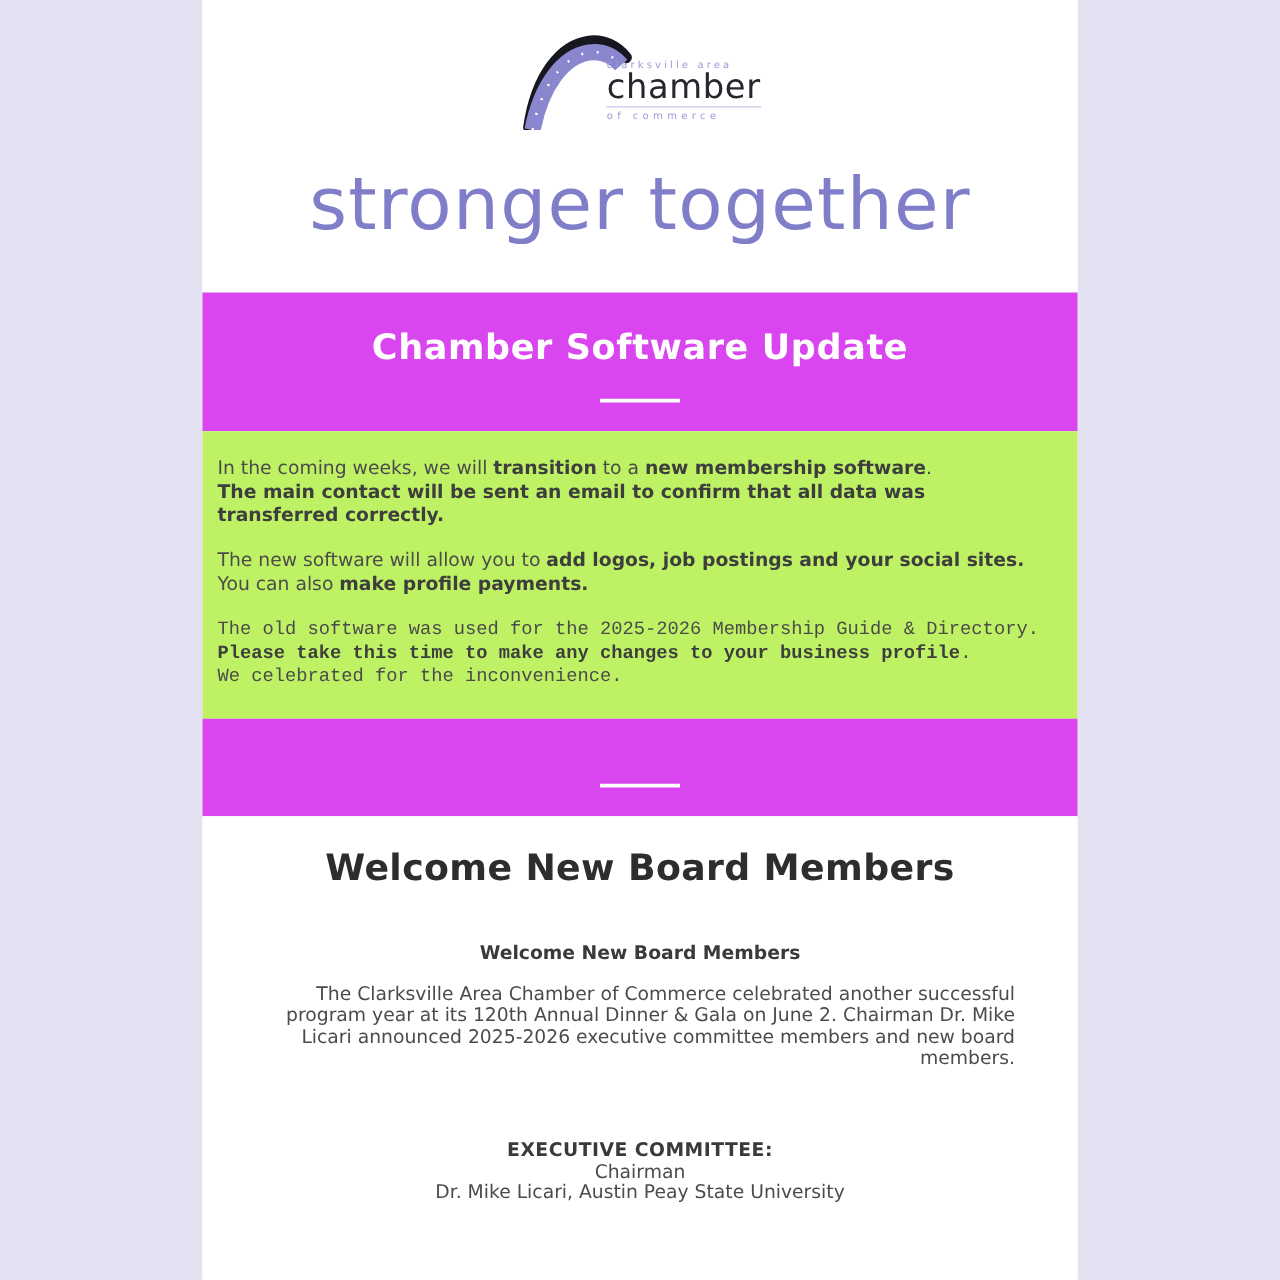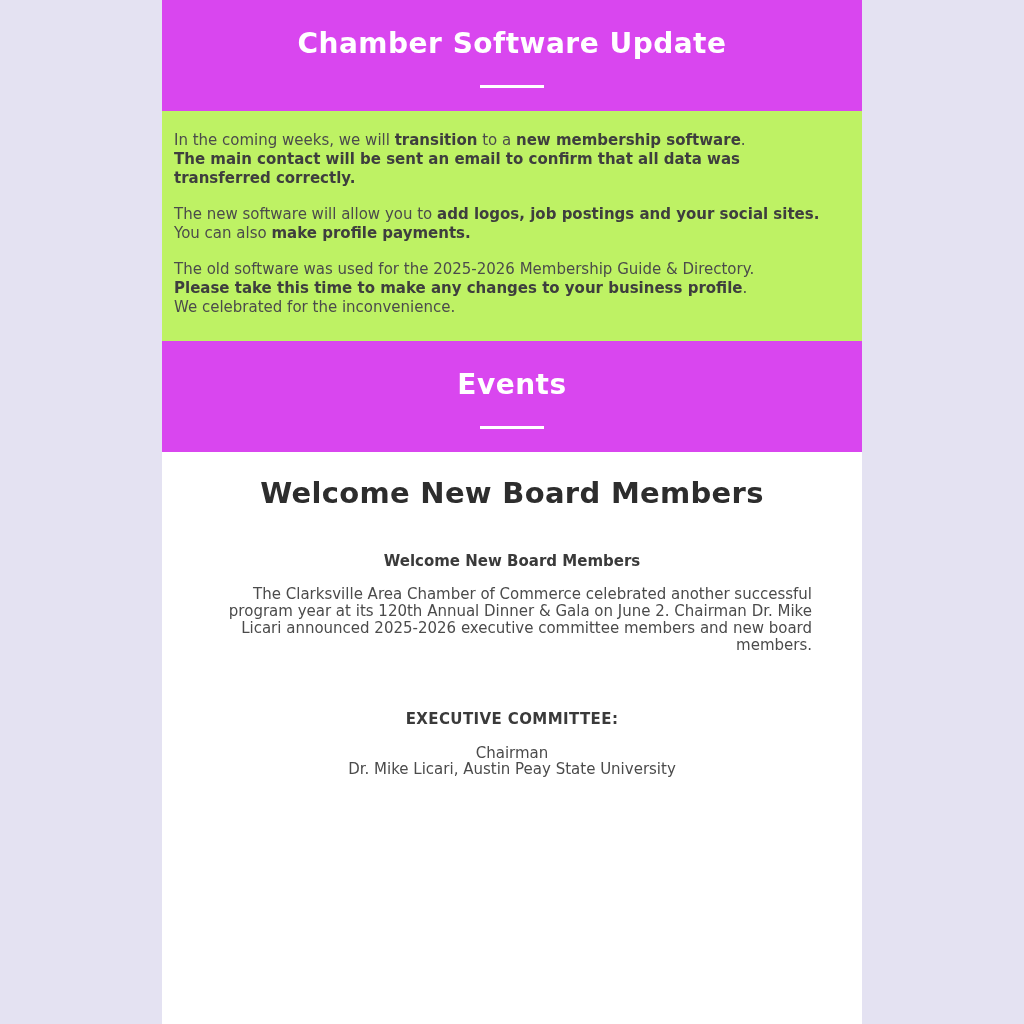--- a/index.html
+++ b/index.html
@@ -92,21 +92,21 @@
   }
   
   .software-body {
     background: #bef264;
     padding: 20px 24px 24px 12px;
     font-size: 15px;
     line-height: 19px;
     color: #4b4b4b;
   }
   .software-body p { margin: 0 0 17px 0; }
-  .software-body p:last-child { margin-bottom: 0; }
+  .software-body p:last-child { margin-bottom: 0; font-family: Liberation Mono, monospace; }
   .software-body strong, .b { font-weight: 700; color: #3e3e3e; }
   
   .events-body {
     background: #ffffff;
     text-align: center;
     padding: 16px 30px 60px 30px;
     font-size: 15px;
     color: #4b4b4b;
   }
   .events-heading {
@@ -127,43 +127,59 @@
     max-width: 600px;
     line-height: 17px;
     text-align: right;
   }
   .committee-label {
     font-weight: 700;
     color: #3a3a3a;
     letter-spacing: 0.4px;
     margin-top: 56px;
   }
-  .committee-entry { margin-top: 17px; line-height: 16px; }
+  .committee-entry { line-height: 16px; }
   .committee-entry div { line-height: 16px; }
 </style>
 </head>
 <body>
 
 <div class="page">
   <div class="email-column">
 
+    <div class="header">
+      <div class="logo">
+        <span>
+          <svg width="96" height="78" viewBox="0 0 96 78" aria-hidden="true">
+            <path d="M8 76 C14 34 34 10 56 7 C68 5.5 79 11 86 20" fill="none" stroke="#17171f" stroke-width="9" stroke-linecap="round"></path>
+            <path d="M11 78 C18 42 36 19 56 16 C66 14.5 75 18 82 26" fill="none" stroke="#8a87cf" stroke-width="13" stroke-linecap="butt"></path>
+            <path d="M11 78 C18 42 36 19 56 16 C66 14.5 75 18 82 26" fill="none" stroke="#ffffff" stroke-width="2" stroke-dasharray="1.5 11"></path>
+          </svg>
+        </span>
+        <span class="logo-text">
+          <span class="logo-top">clarksville area</span>
+          <span class="logo-name">chamber</span>
+          <span class="logo-bottom">of commerce</span>
+        </span>
+      </div>
+      <div class="tagline">stronger together</div>
+    </div>
 
     <div class="banner">
       <div class="banner-title">Chamber Software Update</div>
       <div class="banner-divider"></div>
     </div>
 
     <div class="software-body">
       <p><span>In the coming weeks, we will </span><span class="b">transition</span><span> to a </span><span class="b">new membership software</span><span>.</span><br><span class="b">The main contact will be sent an email to confirm that all data was transferred correctly.</span></p>
       <p><span>The new software will allow you to </span><span class="b">add logos, job postings and your social sites.</span><span> You can also </span><span class="b">make profile payments.</span></p>
       <p><span>The old software was used for the 2025-2026 Membership Guide &amp; Directory.</span><br><span class="b">Please take this time to make any changes to your business profile</span><span>.</span><br><span>We celebrated for the inconvenience.</span></p>
     </div>
 
     <div class="banner">
-      <div class="banner-title">Events</div>
       <div class="banner-divider"></div>
     </div>
 
     <div class="events-body">
       <div class="events-heading">Welcome New Board Members</div>
       <div class="events-subheading">Welcome New Board Members</div>
       <p class="events-intro">The Clarksville Area Chamber of Commerce celebrated another successful program year at its 120th Annual Dinner &amp; Gala on June 2. Chairman Dr. Mike Licari announced 2025-2026 executive committee members and new board members.</p>
 
       <div class="committee-label">EXECUTIVE COMMITTEE:</div>
 

